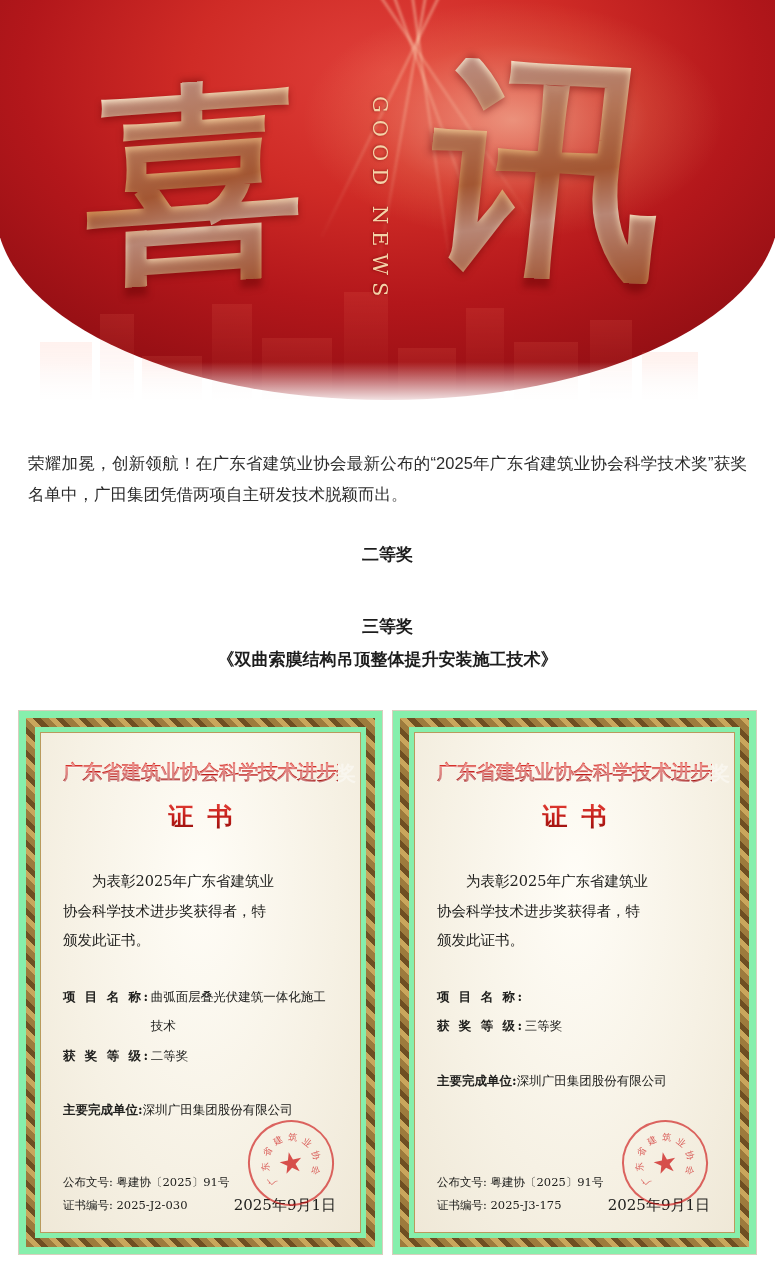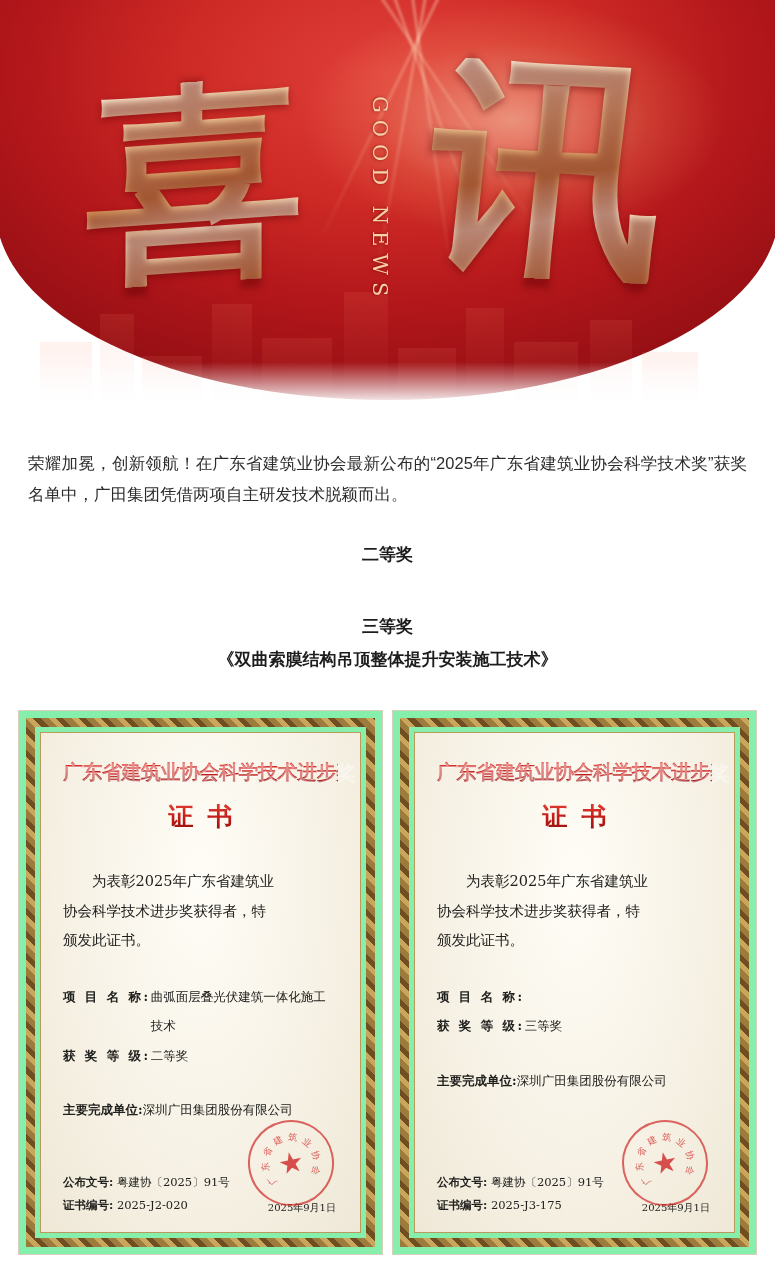--- a/index.html
+++ b/index.html
@@ -245,26 +245,26 @@
     display: flex;
   }
   .cert-unit .k { font-weight: bold; white-space: nowrap; }
   .cert-foot {
     position: absolute;
     left: 22px;
     bottom: 16px;
     font-size: 11.5px;
     line-height: 1.95;
   }
-  .cert-foot .k { font-weight: bold; }
+  .cert-foot .k { font-weight: normal; }
   .cert-date {
     position: absolute;
     right: 24px;
     bottom: 17px;
-    font-size: 10px;
+    font-size: 15px;
   }
   .seal {
     position: absolute;
     right: 26px;
     bottom: 26px;
     width: 82px;
     height: 82px;
     border-radius: 50%;
     border: 2.5px solid rgba(205,25,25,0.75);
     color: rgba(205,25,25,0.8);
@@ -371,21 +371,21 @@
           <span class="k">主要完成单位:</span>
           <span class="v">深圳广田集团股份有限公司</span>
         </div>
         <div class="cert-foot">
           <div>
             <span class="k">公布文号:</span>
             <span>粤建协〔2025〕91号</span>
           </div>
           <div>
             <span class="k">证书编号:</span>
-            <span>2025-J2-020</span>
+            <span>2025-J2-030</span>
           </div>
         </div>
         <div class="cert-date">2025年9月1日</div>
         <div class="seal">
           <div class="star">★</div>
         <div class="txt">
               <span style="transform: rotate(-120deg) translate(-50%, -32px);">广</span>
               <span style="transform: rotate(-85.7143deg) translate(-50%, -32px);">东</span>
               <span style="transform: rotate(-51.4286deg) translate(-50%, -32px);">省</span>
               <span style="transform: rotate(-17.1429deg) translate(-50%, -32px);">建</span>

